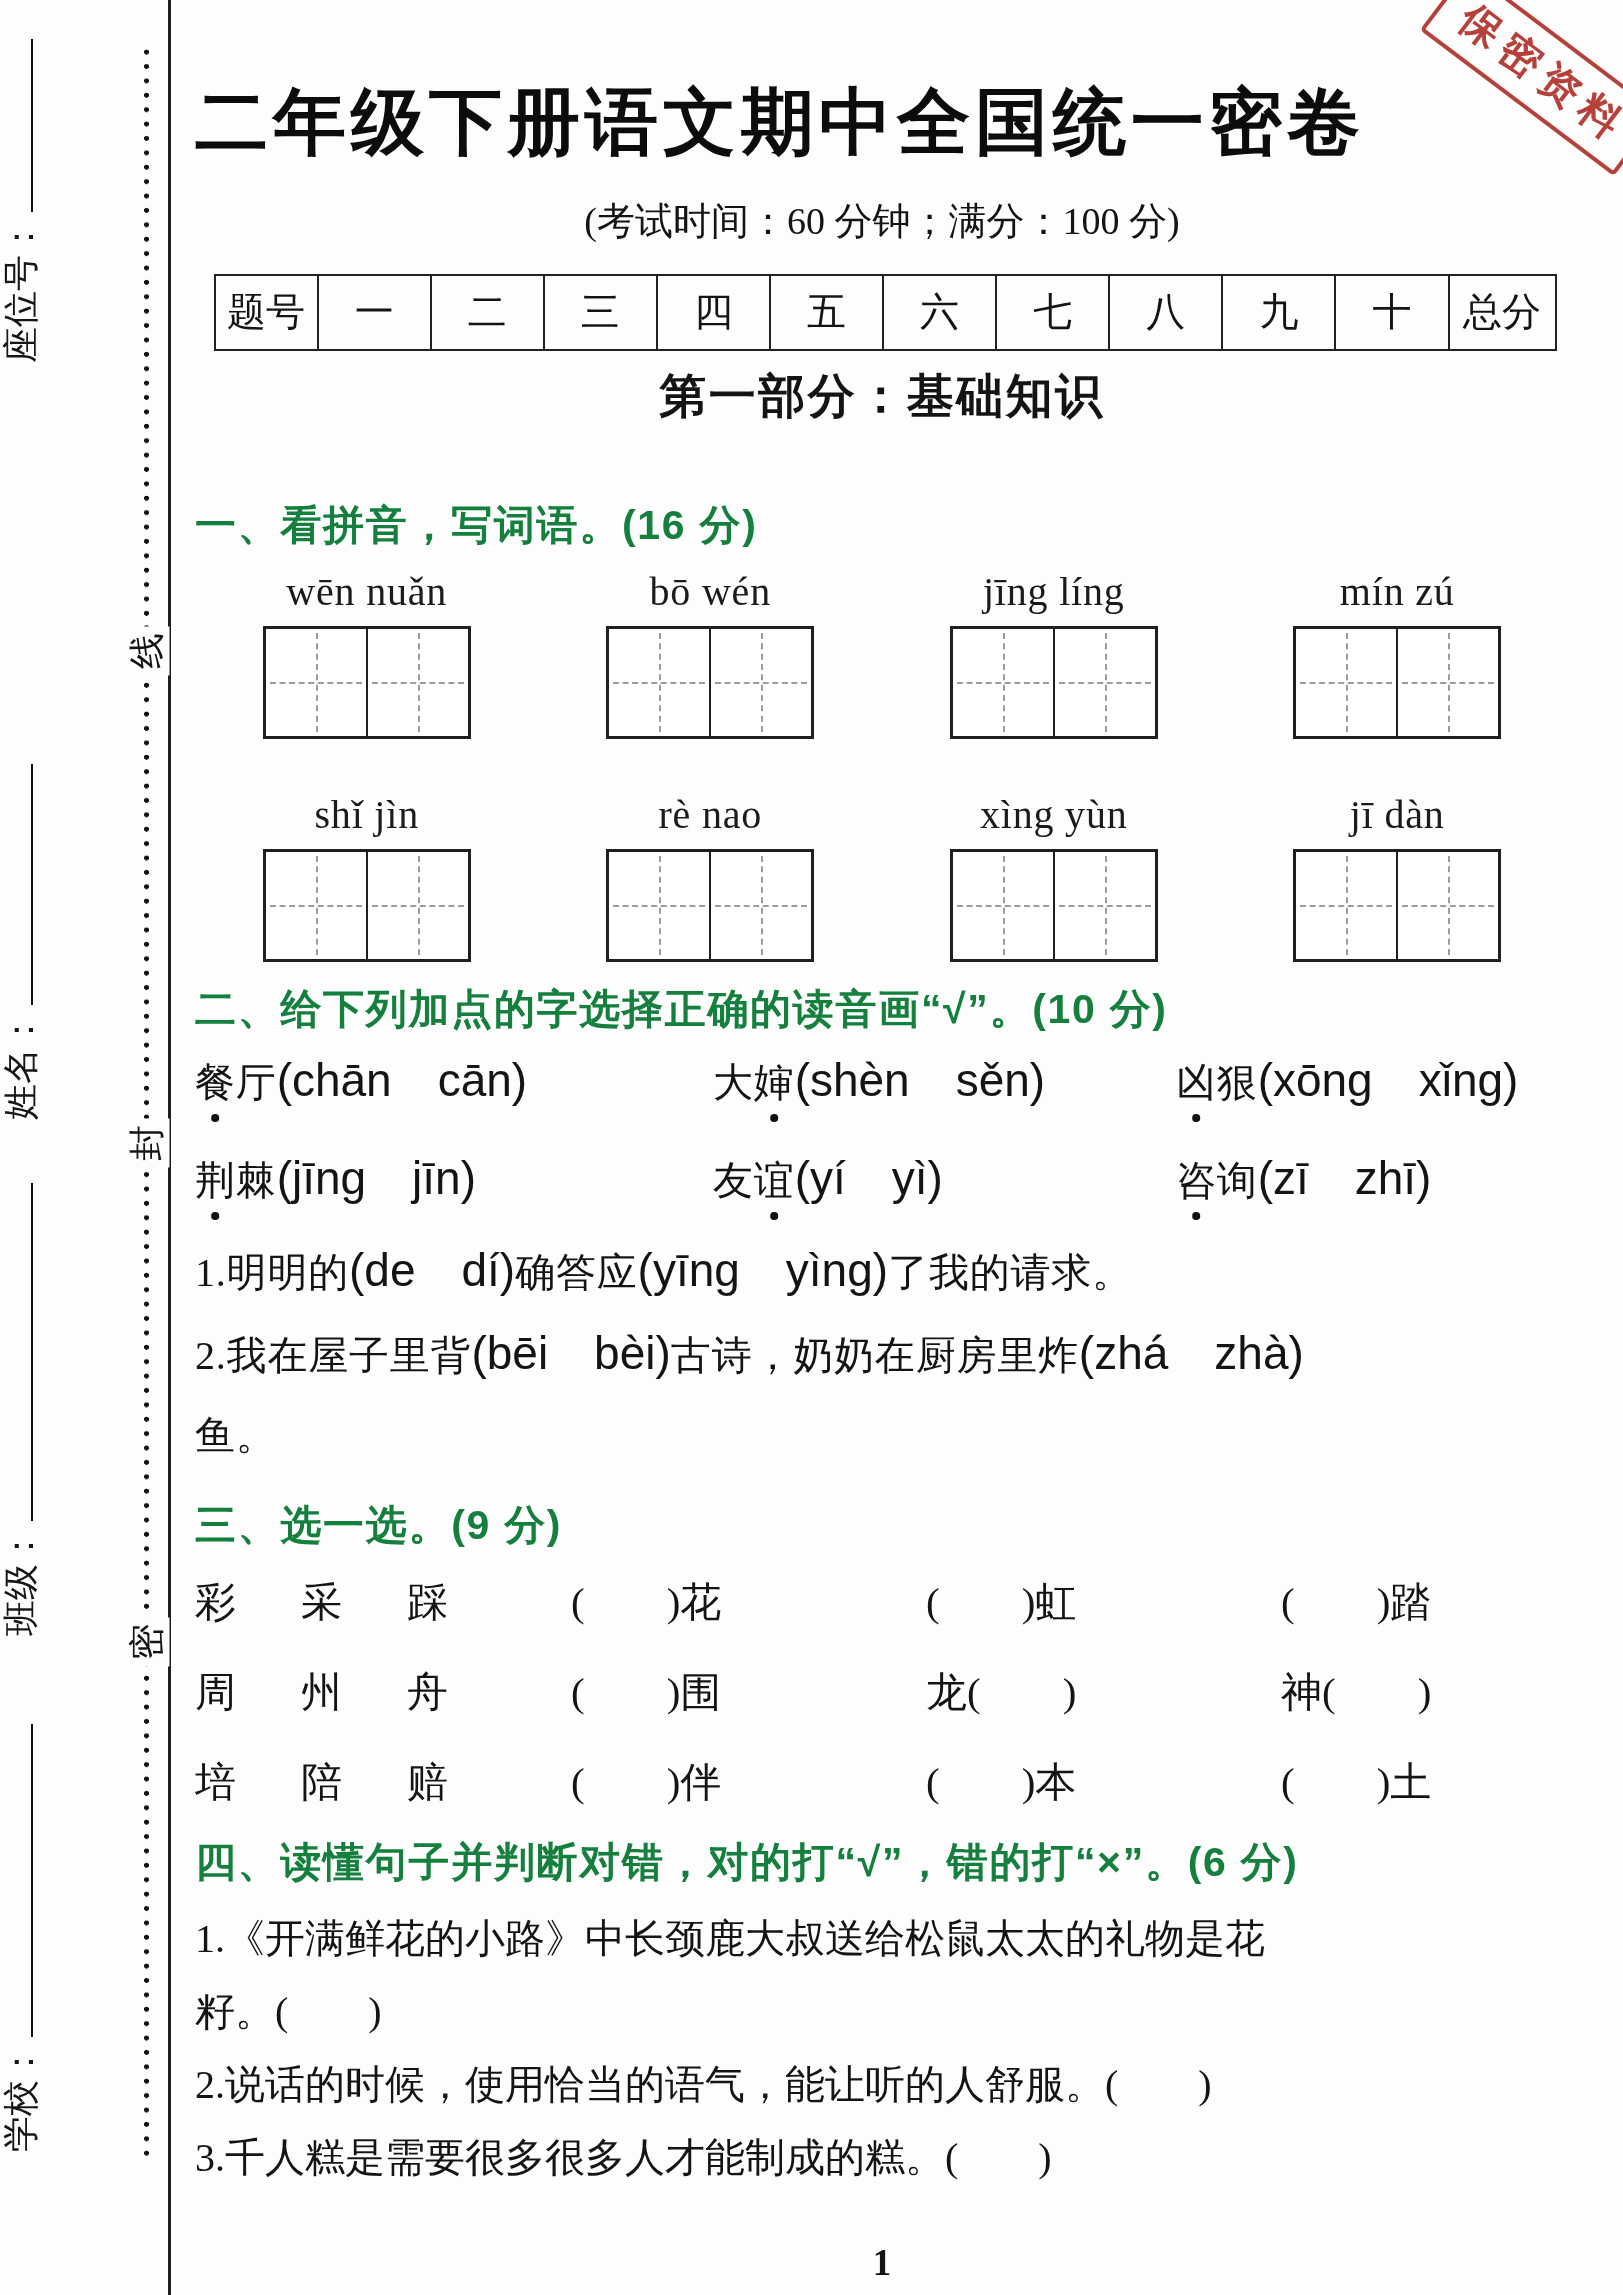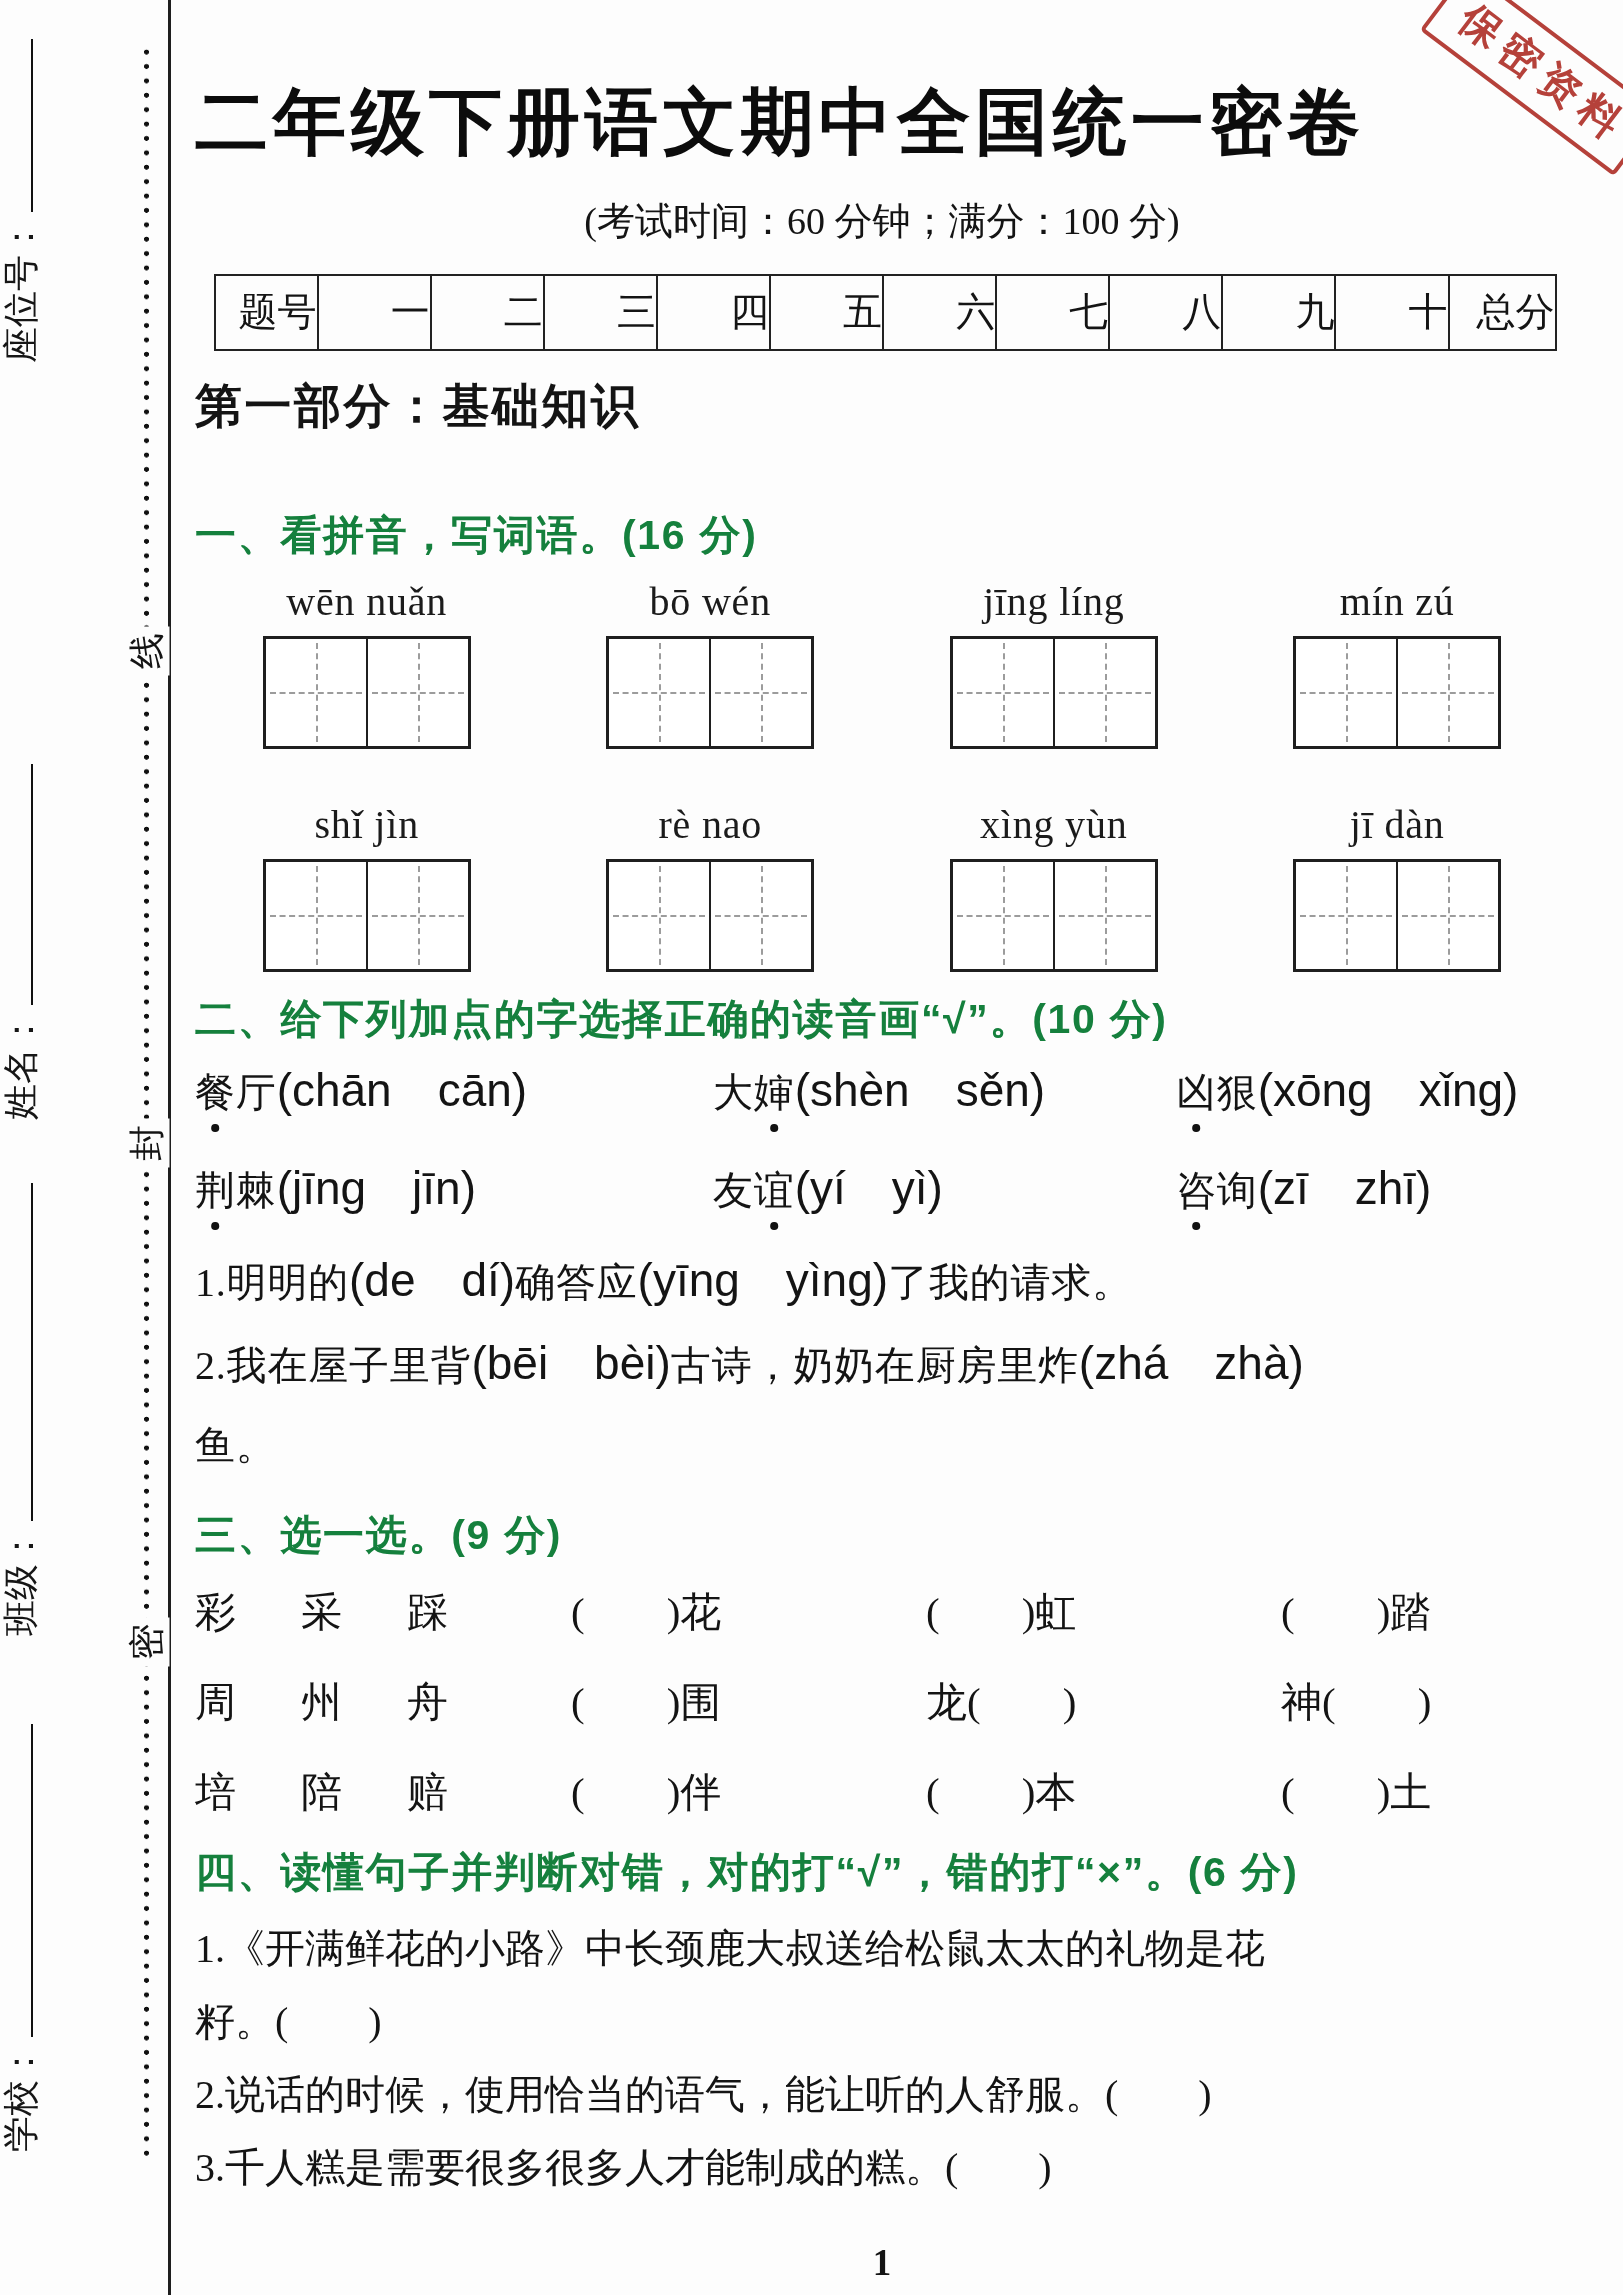--- a/index.html
+++ b/index.html
@@ -41,23 +41,23 @@
     padding:10px 15px 10px 22px;white-space:nowrap;
   }
   
   .content{position:absolute;left:195px;top:0;width:1374px}
   .title{
     margin:80px 0 0;text-align:left;
     font:700 73px/1.15 "Liberation Sans",sans-serif;letter-spacing:5px;color:#0c0c0c;
   }
   .subtitle{margin-top:34px;text-align:center;font-size:38px;line-height:47px}
   table.score-table{border-collapse:collapse;table-layout:fixed;width:1343px;margin:29px 0 0 18.6px}
-  table.score-table td{border:2.5px solid #222;height:73px;text-align:right;font-size:39px;padding:0}
+  table.score-table td{border:2.5px solid #222;height:73px;text-align:center;font-size:39px;padding:0}
   .part1-heading{
-    margin-top:30px;
+    margin-top:20px;text-align:center;
     font-size:47px;line-height:51px;font-weight:700;letter-spacing:2.5px;
   }
   .q-heading{font:700 41px/54px "Liberation Sans",sans-serif;letter-spacing:1.7px;color:#15803d}
   .q1h{margin-top:76px}
   .q2h{margin-top:20px}
   .q3h{margin-top:22px}
   .q4h{margin-top:25px}
   
   .pin-grid{display:grid;grid-template-columns:repeat(4,1fr);justify-items:center;margin-top:15px}
   .pin-grid.row2{margin-top:51px}

